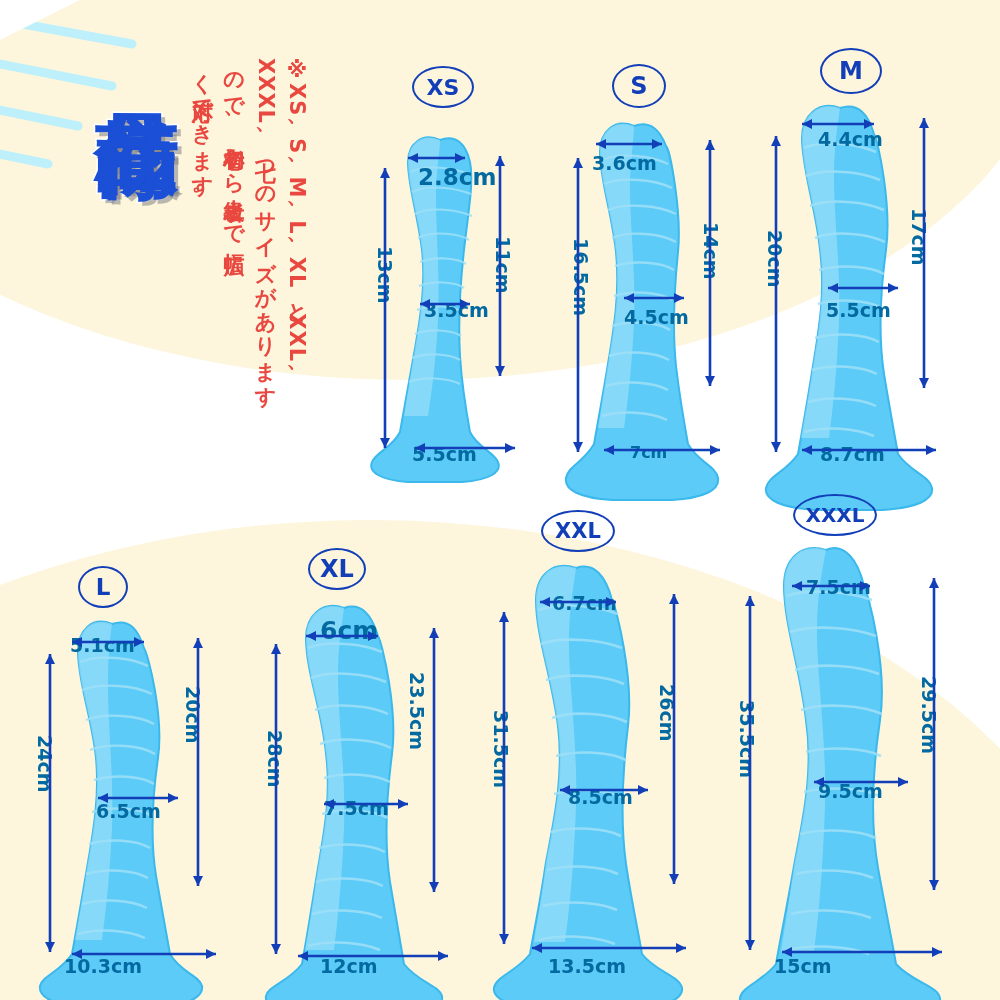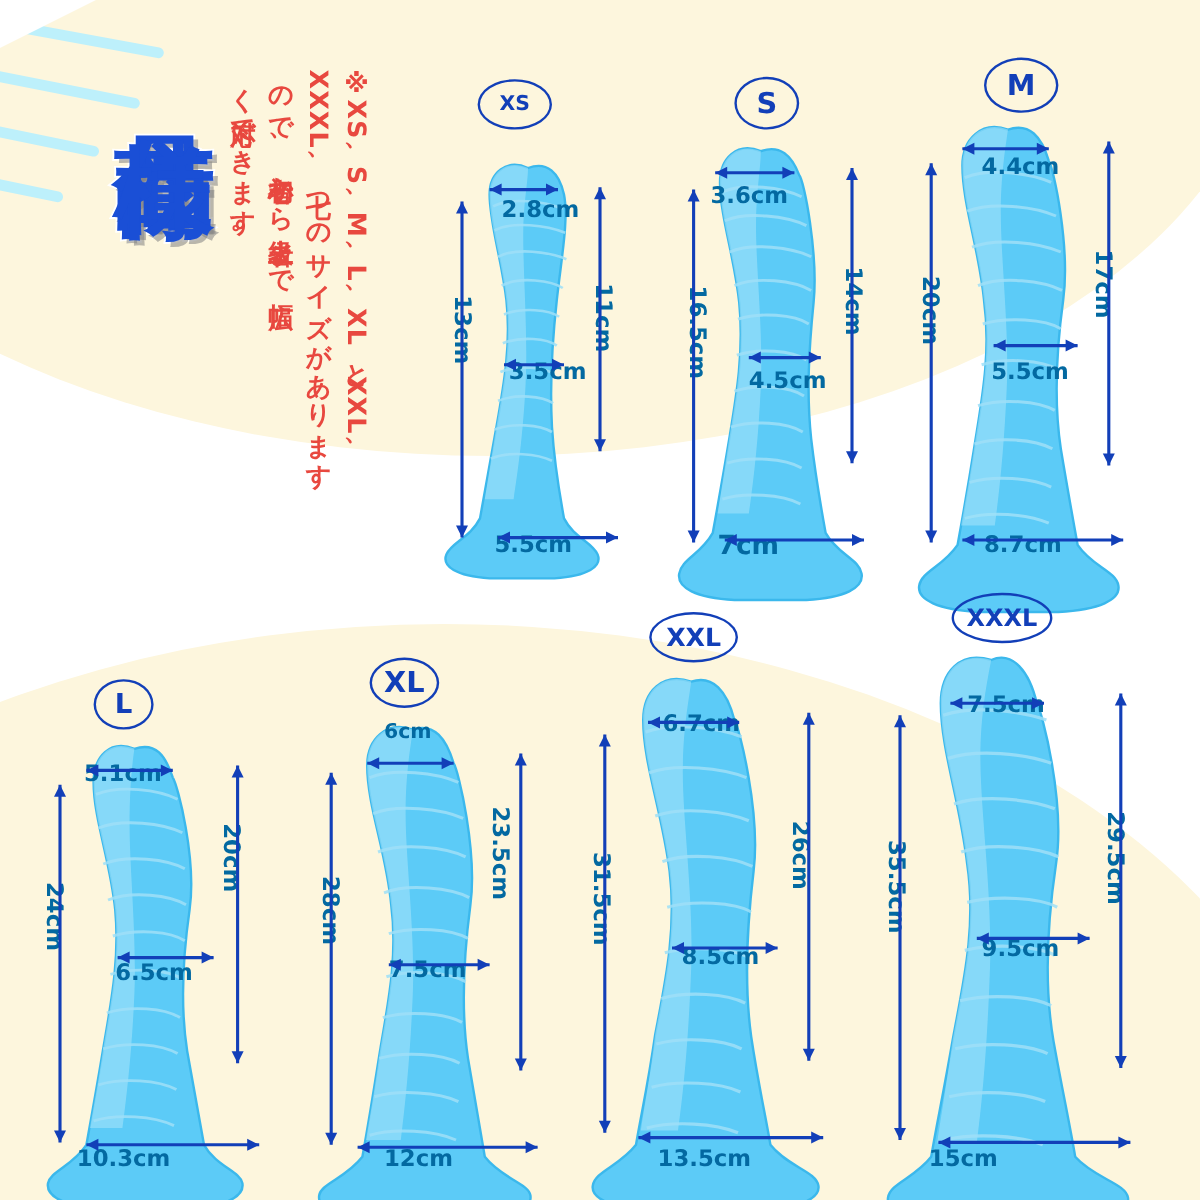--- a/index.html
+++ b/index.html
@@ -90,21 +90,21 @@
     <path d="M 0 0 L 80 0 L 0 40 Z" fill="#ffffff"></path>
   </svg>
 
   <div class="title-vert">商品仕様</div>
   <div class="desc-vert">※XS、S、M、L、XLとXXL、
 XXXL、七つのサイズがあります
 ので、初心者から上級者まで幅広
 く対応できます。</div>
 
   <div class="item">
-    <div class="size-badge" style="left:398px;top:66px;width:58px;height:38px;font-size:17px;">XS</div>
+    <div class="size-badge" style="left:412px;top:66px;width:58px;height:38px;font-size:22px;">XS</div>
     <svg class="toy" width="220" height="400" style="left:370px;top:110px;">
       <path d="M 70 30 C 52 22 38 34 38 52 C 38 76 48 106 52 140
                C 56 176 50 210 44 244 C 38 278 34 300 30 322
                C 22 338 6 342 2 352 C -2 362 10 370 38 372
                L 92 372 C 120 370 132 362 128 352 C 124 342 108 338 100 322
                C 96 300 92 278 90 246 C 88 210 90 176 94 140
                C 98 104 104 72 100 52 C 96 34 86 24 70 30 Z" fill="#5ccbf7" stroke="#3bb8ec" stroke-width="2"></path>
       <path d="M 70 30 C 52 22 38 34 38 52 C 38 76 48 106 52 140 C 56 176 50 210 44 244
                C 40 268 37 288 34 306 L 58 306 C 62 280 66 250 68 210
                C 70 170 66 120 66 86 C 66 60 70 42 70 30 Z" fill="#a9e5fb" opacity="0.55"></path>
@@ -115,21 +115,21 @@
         <path d="M 48 128 C 63 120 90 124 99 130"></path>
         <path d="M 50 152 C 65 146 88 148 96 154"></path>
         <path d="M 49 176 C 64 170 86 172 94 178"></path>
         <path d="M 47 200 C 62 194 84 196 92 202"></path>
         <path d="M 45 224 C 60 218 82 220 91 226"></path>
         <path d="M 42 248 C 57 242 80 244 90 250"></path>
         <path d="M 39 272 C 54 266 78 268 90 274"></path>
       </g>
     </svg>
 
-    <div class="dim" style="left:418px;top:164px;font-size:19px;">2.8cm</div>
+    <div class="dim" style="left:418px;top:164px;font-size:23px;">2.8cm</div>
     <div class="dim" style="left:424px;top:299px;font-size:19px;">3.5cm</div>
     <div class="dim vert" style="left:374px;top:246px;font-size:19px;">13cm</div>
     <div class="dim vert" style="left:492px;top:236px;font-size:19px;">11cm</div>
     <div class="dim" style="left:412px;top:443px;font-size:19px;">5.5cm</div>
     <svg width="230" height="420" style="position:absolute;left:365px;top:108px;">
       <g class="arrow-line" marker-start="" fill="none">
         <line x1="43" y1="50" x2="100" y2="50"></line>
         <line x1="55" y1="196" x2="105" y2="196"></line>
         <line x1="20" y1="60" x2="20" y2="340"></line>
         <line x1="135" y1="48" x2="135" y2="268"></line>
@@ -172,21 +172,21 @@
         <path d="M 44 220 C 62 214 90 216 102 224"></path>
         <path d="M 41 250 C 59 244 88 246 101 254"></path>
         <path d="M 38 280 C 56 274 86 276 100 284"></path>
         <path d="M 34 310 C 52 304 84 306 99 314"></path>
       </g>
     </svg>
     <div class="dim" style="left:592px;top:152px;font-size:19px;">3.6cm</div>
     <div class="dim" style="left:624px;top:306px;font-size:19px;">4.5cm</div>
     <div class="dim vert" style="left:570px;top:238px;font-size:19px;">16.5cm</div>
     <div class="dim vert" style="left:700px;top:222px;font-size:19px;">14cm</div>
-    <div class="dim" style="left:598px;top:443px;font-size:22px;">7cm</div>
+    <div class="dim" style="left:630px;top:443px;font-size:16px;">7cm</div>
     <svg width="230" height="420" style="position:absolute;left:562px;top:104px;">
       <g class="arrow-line" fill="none">
         <line x1="34" y1="40" x2="100" y2="40"></line>
         <line x1="62" y1="194" x2="122" y2="194"></line>
         <line x1="16" y1="54" x2="16" y2="348"></line>
         <line x1="148" y1="36" x2="148" y2="282"></line>
         <line x1="42" y1="346" x2="158" y2="346"></line>
       </g>
       <g class="arrow-head">
         <polygon points="34,40 44,35 44,45"></polygon>
@@ -327,21 +327,21 @@
         <path d="M 47 120 C 67 112 104 116 120 124"></path>
         <path d="M 52 154 C 72 146 108 150 123 158"></path>
         <path d="M 56 188 C 76 182 108 184 122 192"></path>
         <path d="M 54 224 C 74 218 106 220 120 228"></path>
         <path d="M 51 258 C 71 252 103 254 117 262"></path>
         <path d="M 48 292 C 68 286 100 288 115 296"></path>
         <path d="M 44 324 C 64 318 98 320 114 328"></path>
         <path d="M 40 356 C 60 350 94 352 112 360"></path>
       </g>
     </svg>
-    <div class="dim" style="left:320px;top:600px;font-size:17px;">6cm</div>
+    <div class="dim" style="left:320px;top:616px;font-size:25px;">6cm</div>
     <div class="dim" style="left:324px;top:797px;font-size:19px;">7.5cm</div>
     <div class="dim vert" style="left:264px;top:730px;font-size:19px;">28cm</div>
     <div class="dim vert" style="left:406px;top:672px;font-size:19px;">23.5cm</div>
     <div class="dim" style="left:320px;top:955px;font-size:19px;">12cm</div>
     <svg width="240" height="420" style="position:absolute;left:262px;top:588px;">
       <g class="arrow-line" fill="none">
         <line x1="44" y1="48" x2="116" y2="48"></line>
         <line x1="62" y1="216" x2="146" y2="216"></line>
         <line x1="14" y1="56" x2="14" y2="366"></line>
         <line x1="172" y1="40" x2="172" y2="304"></line>

